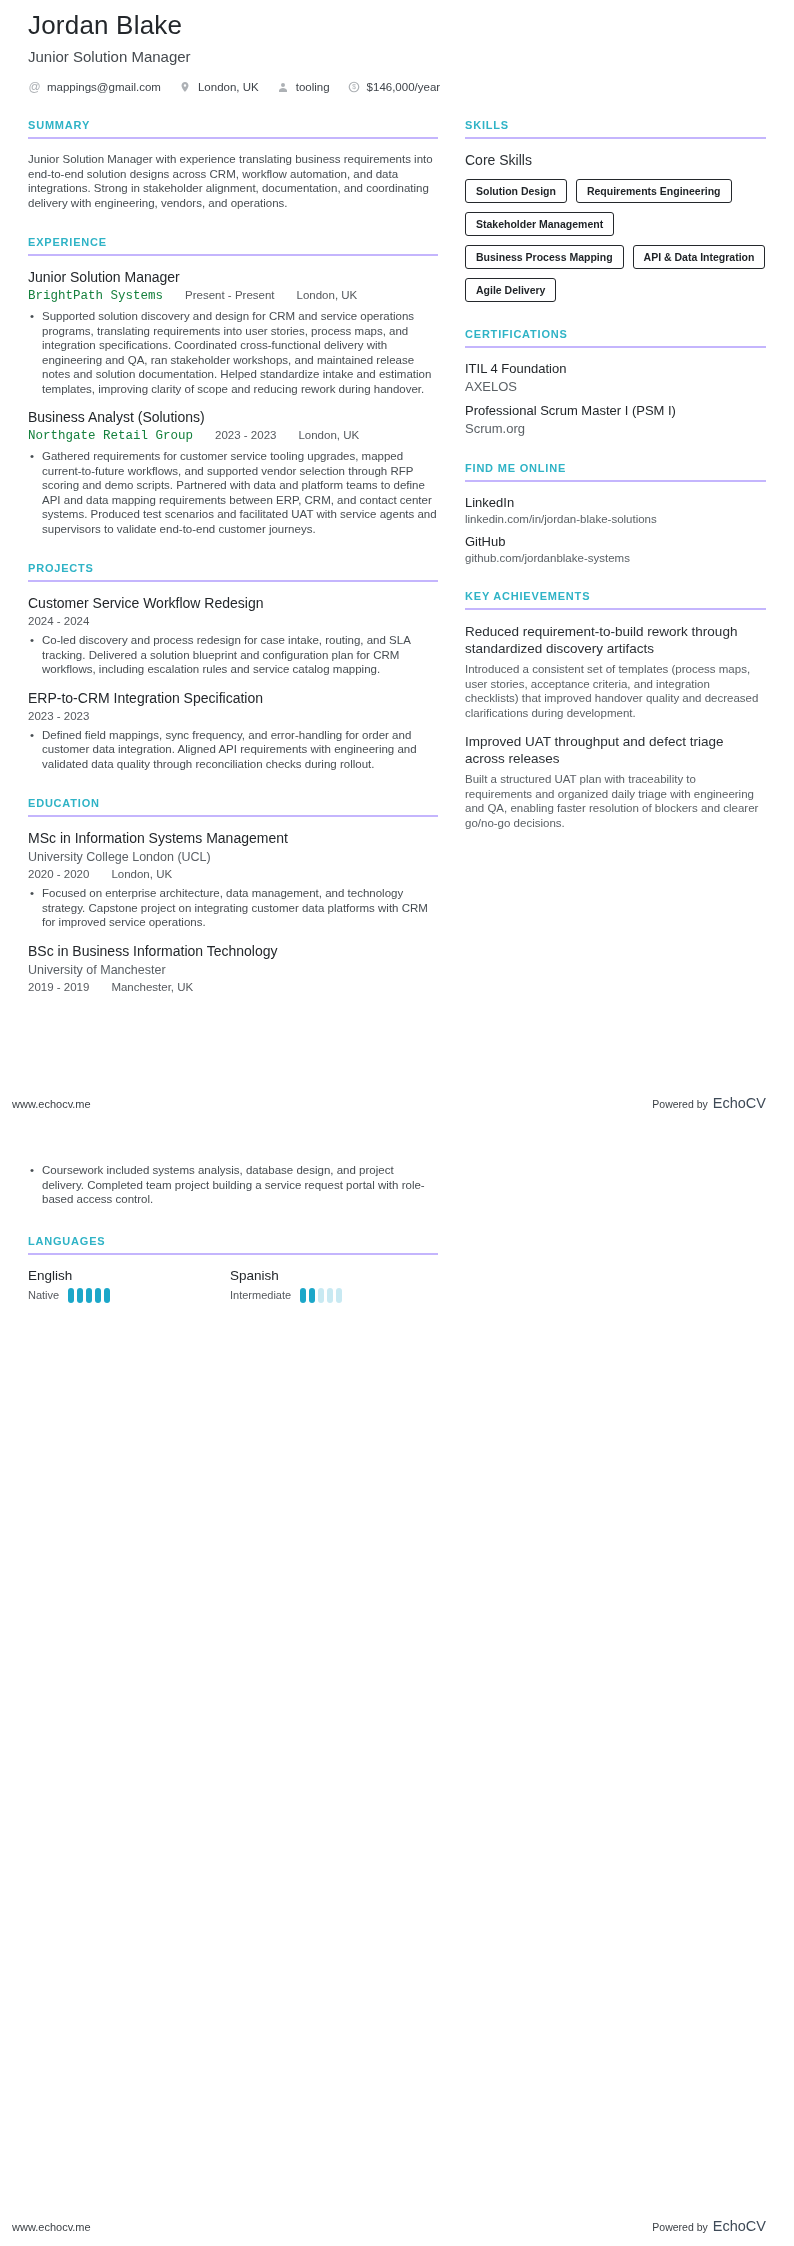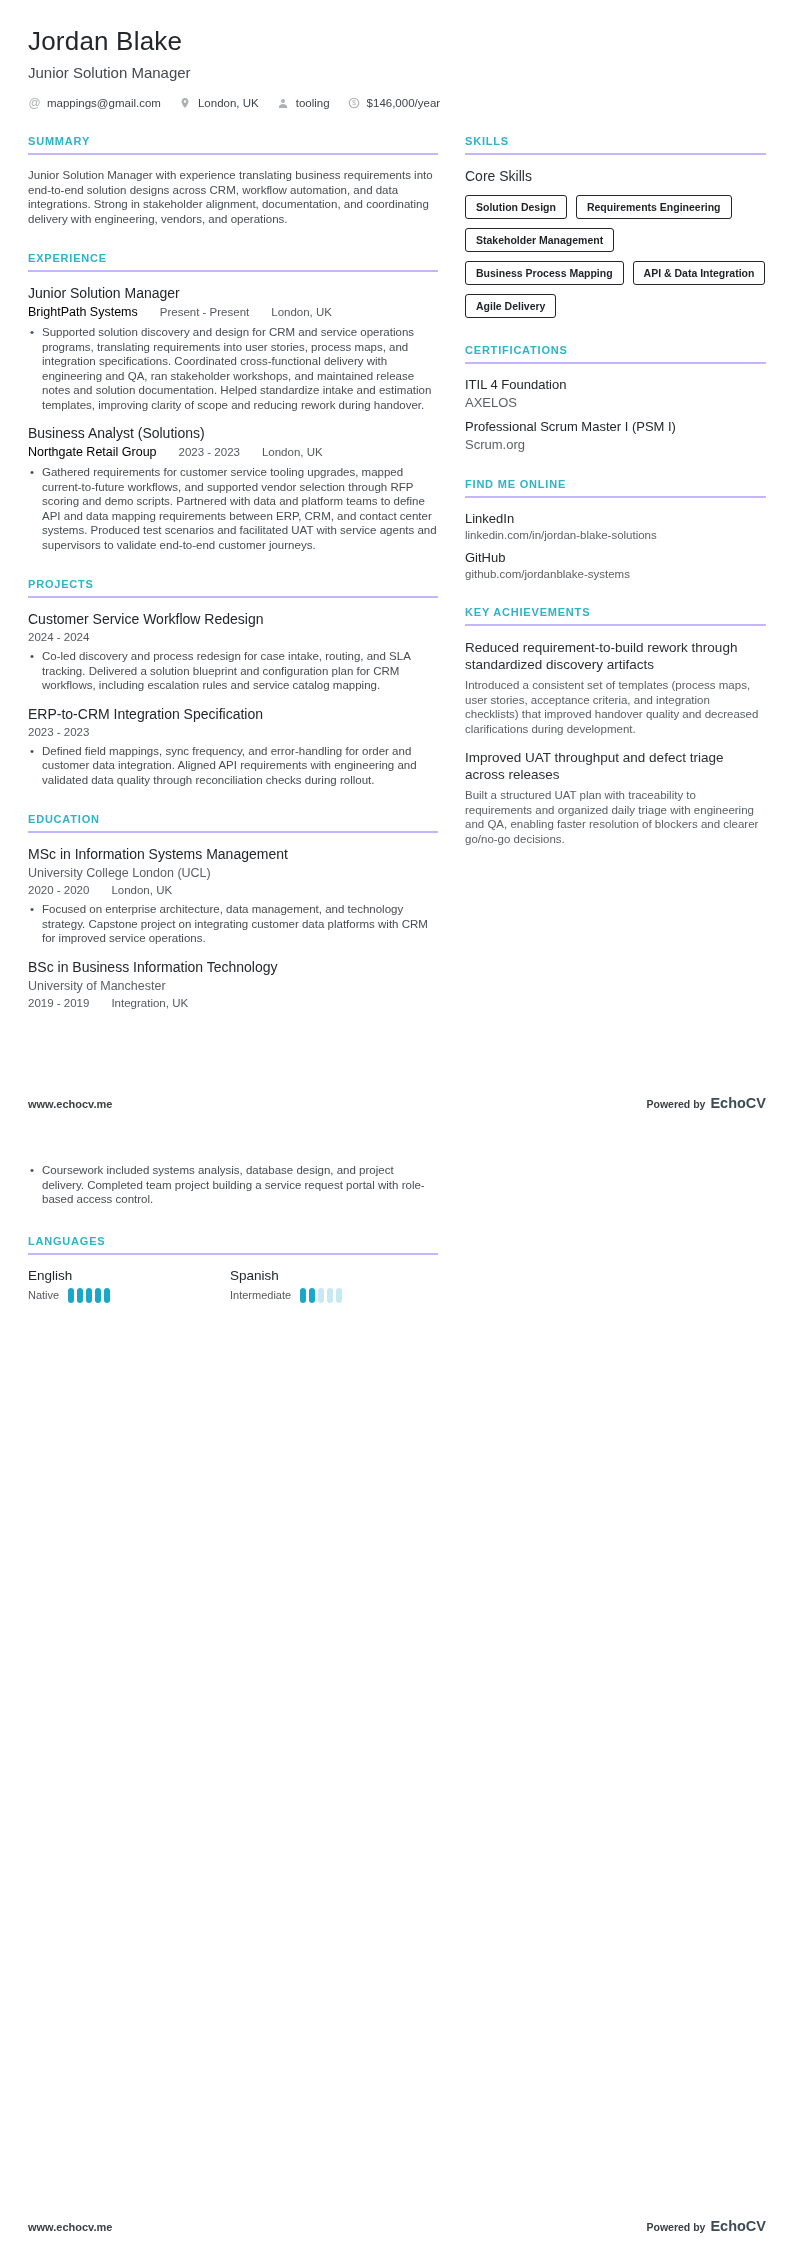--- a/index.html
+++ b/index.html
@@ -1,19 +1,19 @@
 <!DOCTYPE html>
 <html><head>
 <meta charset="utf-8">
 <style>
   * { margin:0; padding:0; box-sizing:border-box; }
   html,body { background:#ffffff; }
   body { font-family:"Liberation Sans", sans-serif; color:#474d52; }
   .doc { position:relative; width:794px; height:2246px; margin:0 auto; background:#fff; }
-  .page { position:relative; width:794px; height:1123px; padding:26px 28px 0 28px; overflow:hidden; }
+  .page { position:relative; width:794px; height:1123px; padding:10px 28px 0 28px; overflow:hidden; }
   .cols { display:flex; gap:27px; }
   .col-left { width:410px; flex:0 0 410px; }
   .col-right { width:301px; flex:0 0 301px; }
 
   
   .name { font-size:26px; font-weight:400; color:#23272b; letter-spacing:.2px; margin-bottom:7px; }
   .role { font-size:15px; font-weight:400; color:#44494e; margin-bottom:15px; }
   .contacts { display:flex; align-items:center; gap:18px; margin-bottom:26px; }
   .contact { display:flex; align-items:center; gap:6px; font-size:11.5px; color:#3f444a; }
   .cicon { display:inline-flex; width:13px; height:13px; align-items:center; justify-content:center; color:#adb1b5; }
@@ -24,21 +24,21 @@
   .section { margin-top:26px; }
   .section:first-child { margin-top:0; }
   .sec-head { font-size:11px; font-weight:700; letter-spacing:.8px; color:#2fb3c6; text-transform:uppercase;
               padding-bottom:6px; border-bottom:2px solid #c4b5fd; margin-bottom:13px; }
   .body-text { font-size:11.5px; line-height:14.5px; color:#474d52; }
 
   
   .item { margin-bottom:13px; }
   .item-title { font-size:14px; color:#23272b; font-weight:400; margin-bottom:4px; }
   .meta-row { display:flex; align-items:baseline; gap:22px; margin-bottom:6px; flex-wrap:wrap; }
-  .meta-company { font-size:12.5px; color:#000000; }
+  .meta-company { font-size:12.5px; color:#15803d;font-family:Liberation Mono, monospace; }
   .meta-dates { font-size:11.5px; color:#55595e; }
   .meta-loc { font-size:11.5px; color:#55595e; }
   .school { font-size:12.5px; color:#5b6166; margin-bottom:4px; }
   .bullets { list-style:none; }
   .bullets li { position:relative; padding-left:14px; font-size:11.5px; line-height:14.5px; color:#474d52; margin-bottom:4px; }
   .bullets li::before { content:"•"; position:absolute; left:2px; top:0; color:#474d52; }
 
   
   .group-title { font-size:14px; color:#2b3035; margin-bottom:11px; }
   .chips { display:flex; flex-wrap:wrap; gap:9px; }
@@ -59,22 +59,22 @@
   .langs { display:flex; }
   .lang { width:202px; }
   .lang-name { font-size:13.5px; color:#23272b; margin-bottom:5px; }
   .lang-row { display:flex; align-items:center; gap:9px; }
   .lang-level { font-size:11px; color:#55595e; }
   .bars { display:flex; gap:3px; align-items:center; }
   .bar { width:6px; height:15px; border-radius:3px; background:#c8e9f2; }
   .bar.filled { background:#1ba7c9; }
 
   
-  .page-footer { position:absolute; left:28px; right:28px; bottom:12px;
-                 display:flex; justify-content:space-between; align-items:baseline;font-weight:bold; }
+  .page-footer { position:absolute; left:12px; right:28px; bottom:12px;
+                 display:flex; justify-content:space-between; align-items:baseline; }
   .footer-site { font-size:11px; color:#3c4146; }
   .footer-brand { font-size:10.5px; color:#3a3f44; display:flex; align-items:baseline; gap:5px; }
   .footer-brand .brand { font-size:14.5px; color:#3e4a57; }
 </style>
 </head>
 <body>
 
 <div class="doc">
 
   <div class="page">
@@ -189,21 +189,21 @@
             <ul class="bullets">
               <li>Focused on enterprise architecture, data management, and technology strategy. Capstone project on integrating customer data platforms with CRM for improved service operations.</li>
             </ul>
           </div>
 
           <div class="item">
             <div class="item-title">BSc in Business Information Technology</div>
             <div class="school">University of Manchester</div>
             <div class="meta-row">
               <span class="meta-dates">2019 - 2019</span>
-              <span class="meta-loc">Integration, UK</span>
+              <span class="meta-loc">Manchester, UK</span>
             </div>
           </div>
         </div>
 
       </div>
 
       <div class="col-right">
 
         <div class="section">
           <div class="sec-head">SKILLS</div>

